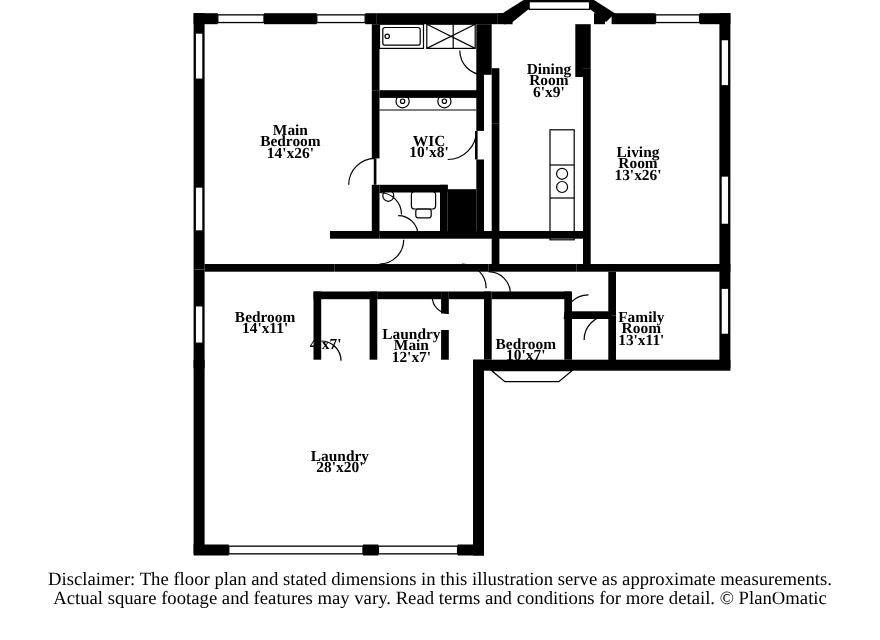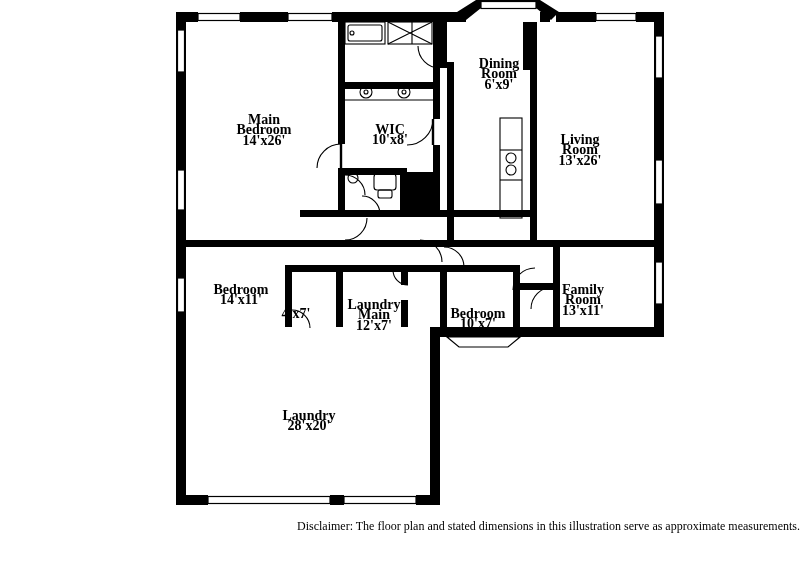--- a/index.html
+++ b/index.html
@@ -34,23 +34,23 @@
   }
   .label .dim {
     display: block;
     font-weight: bold;
   }
   .disclaimer {
     position: absolute;
     left: 0;
     top: 518px;
     width: 800px;
-    text-align: right;
+    text-align: center;
     font-family: "Liberation Serif", serif;
-    font-size: 12px;
+    font-size: 17px;
     line-height: 17px;
     color: #000000;
   }
   .disclaimer span { display: block; }
   .svg-layer {
     position: absolute;
     left: 0;
     top: 0;
     width: 800px;
     height: 582px;
@@ -273,13 +273,14 @@
 
   <div class="label" style="left:269px; top:400px; width:80px;">
     <span>Laundry</span>
     <span class="dim">28'x20'</span>
   </div>
 
 </div>
 
 <div class="disclaimer">
   <span>Disclaimer: The floor plan and stated dimensions in this illustration serve as approximate measurements.</span>
+  <span>Actual square footage and features may vary. Read terms and conditions for more detail. © PlanOmatic</span>
 </div>
 
 </body></html>

